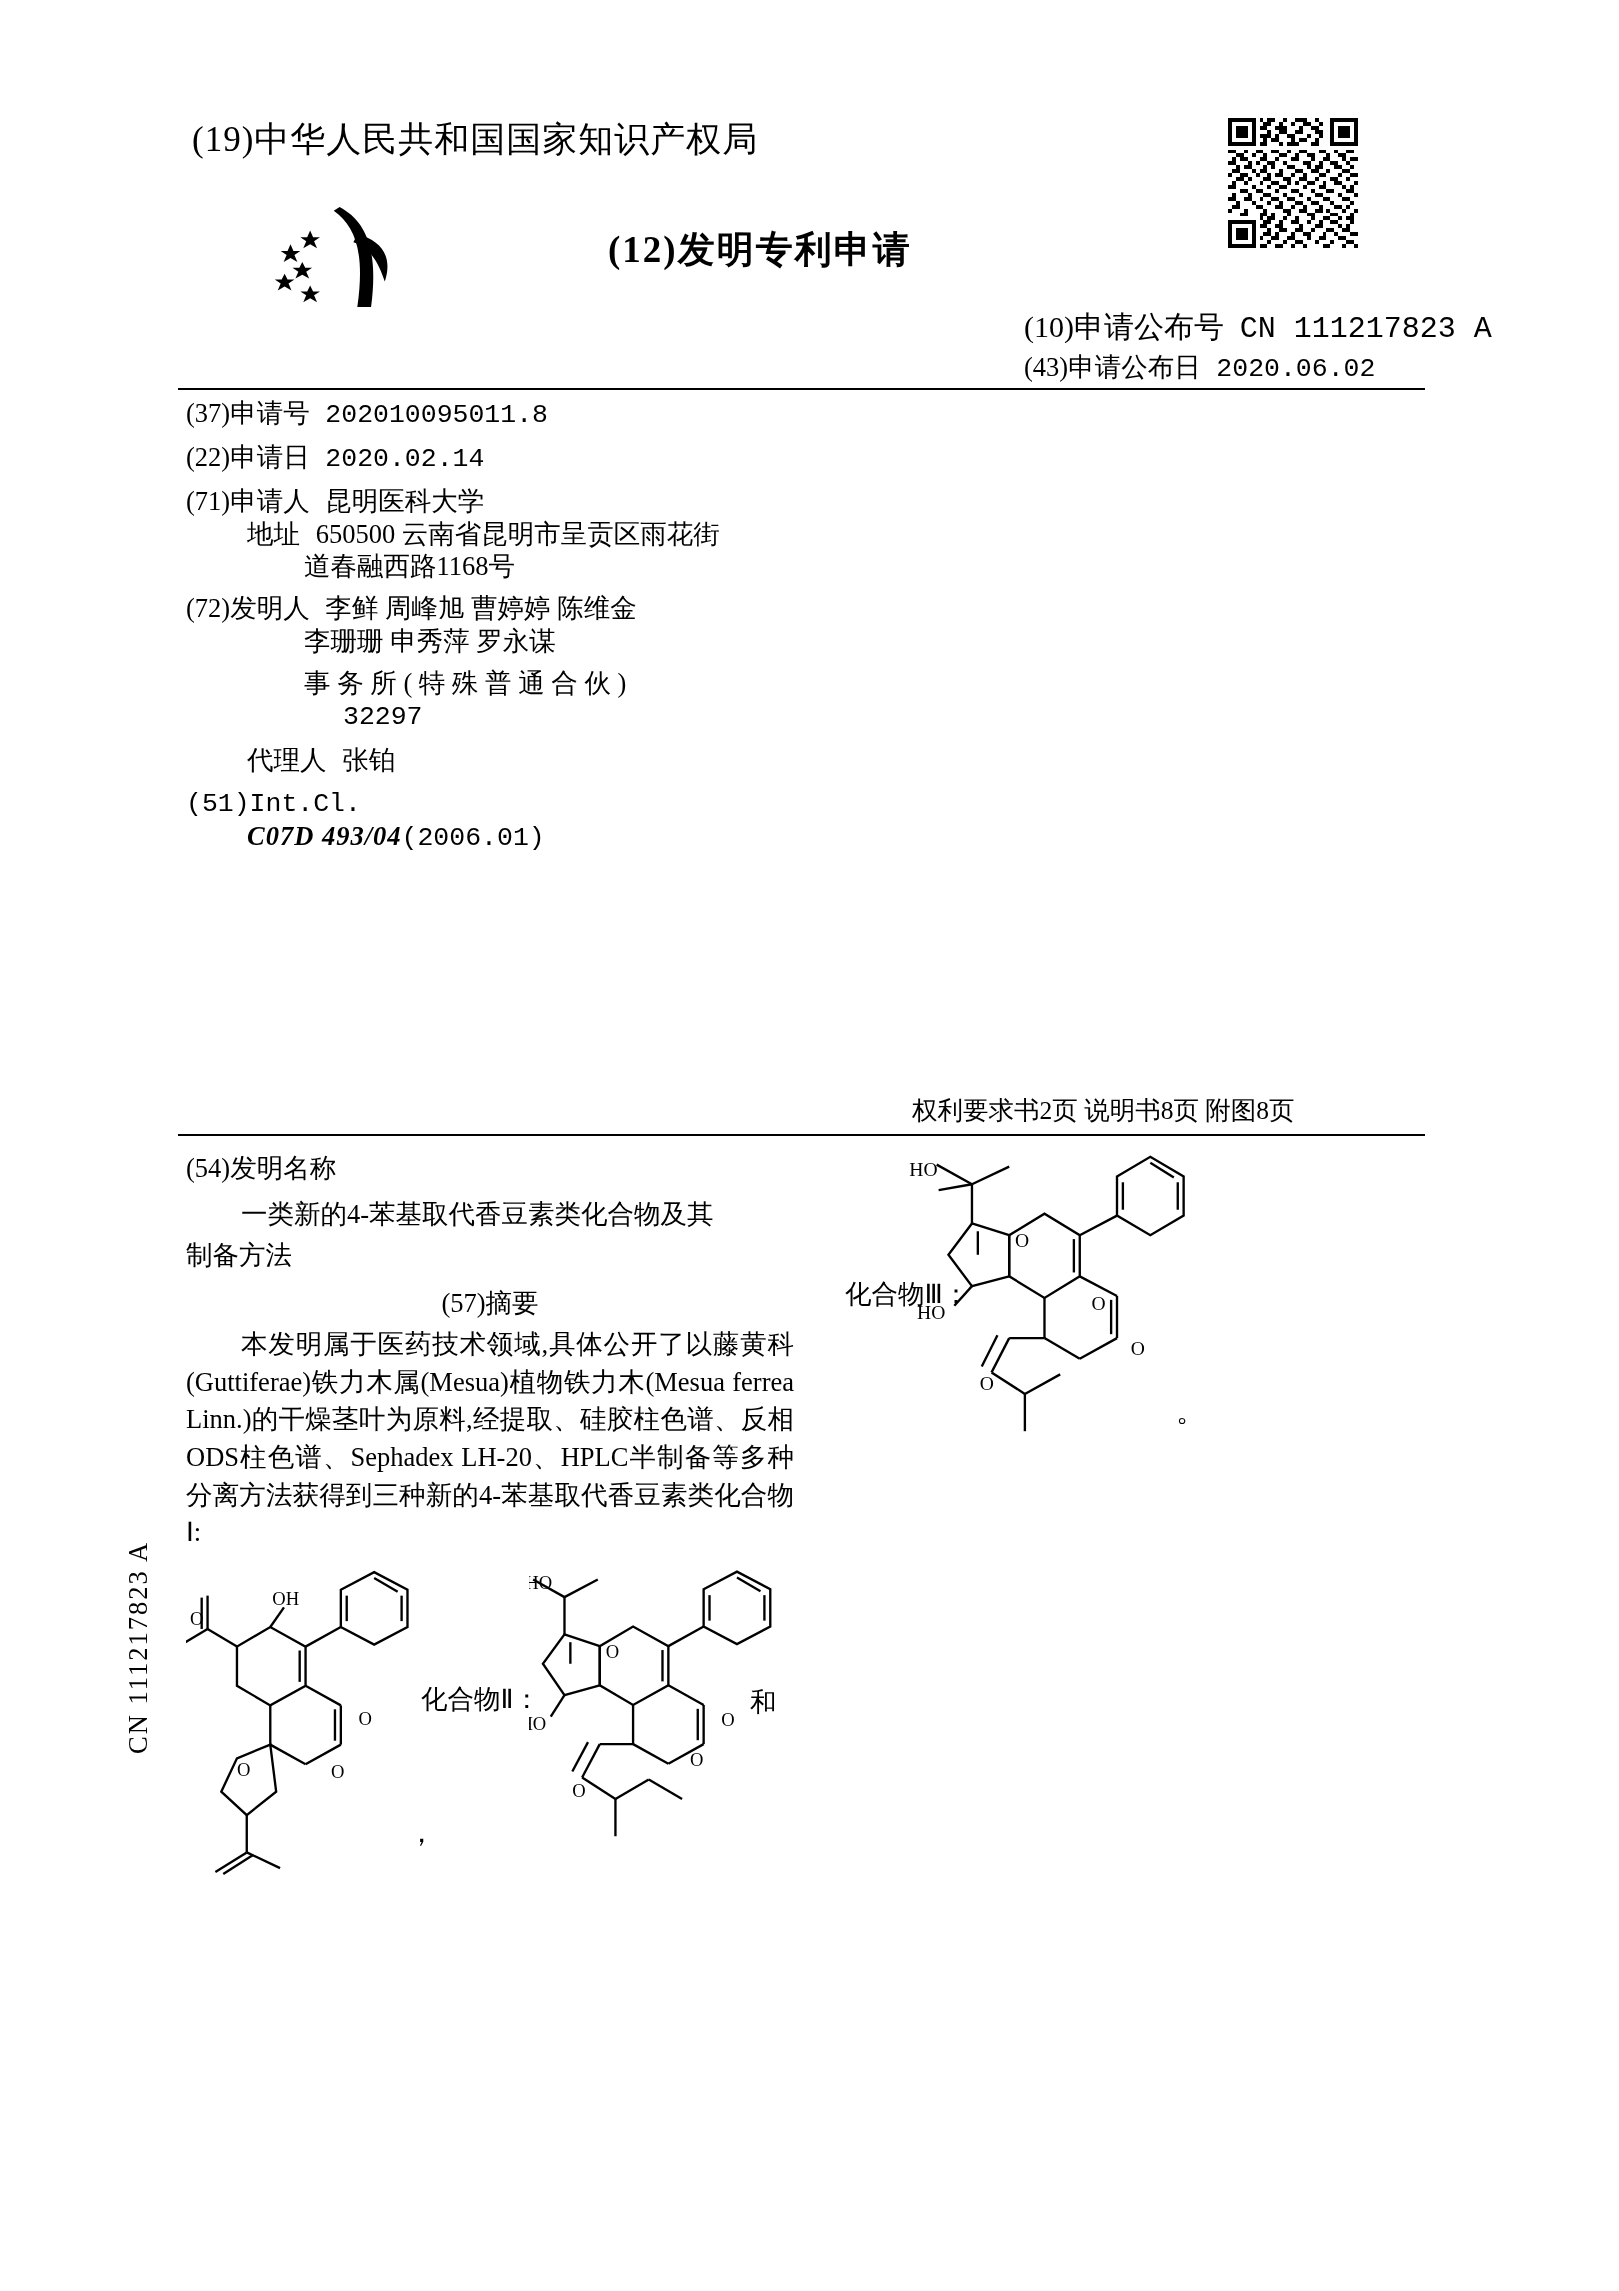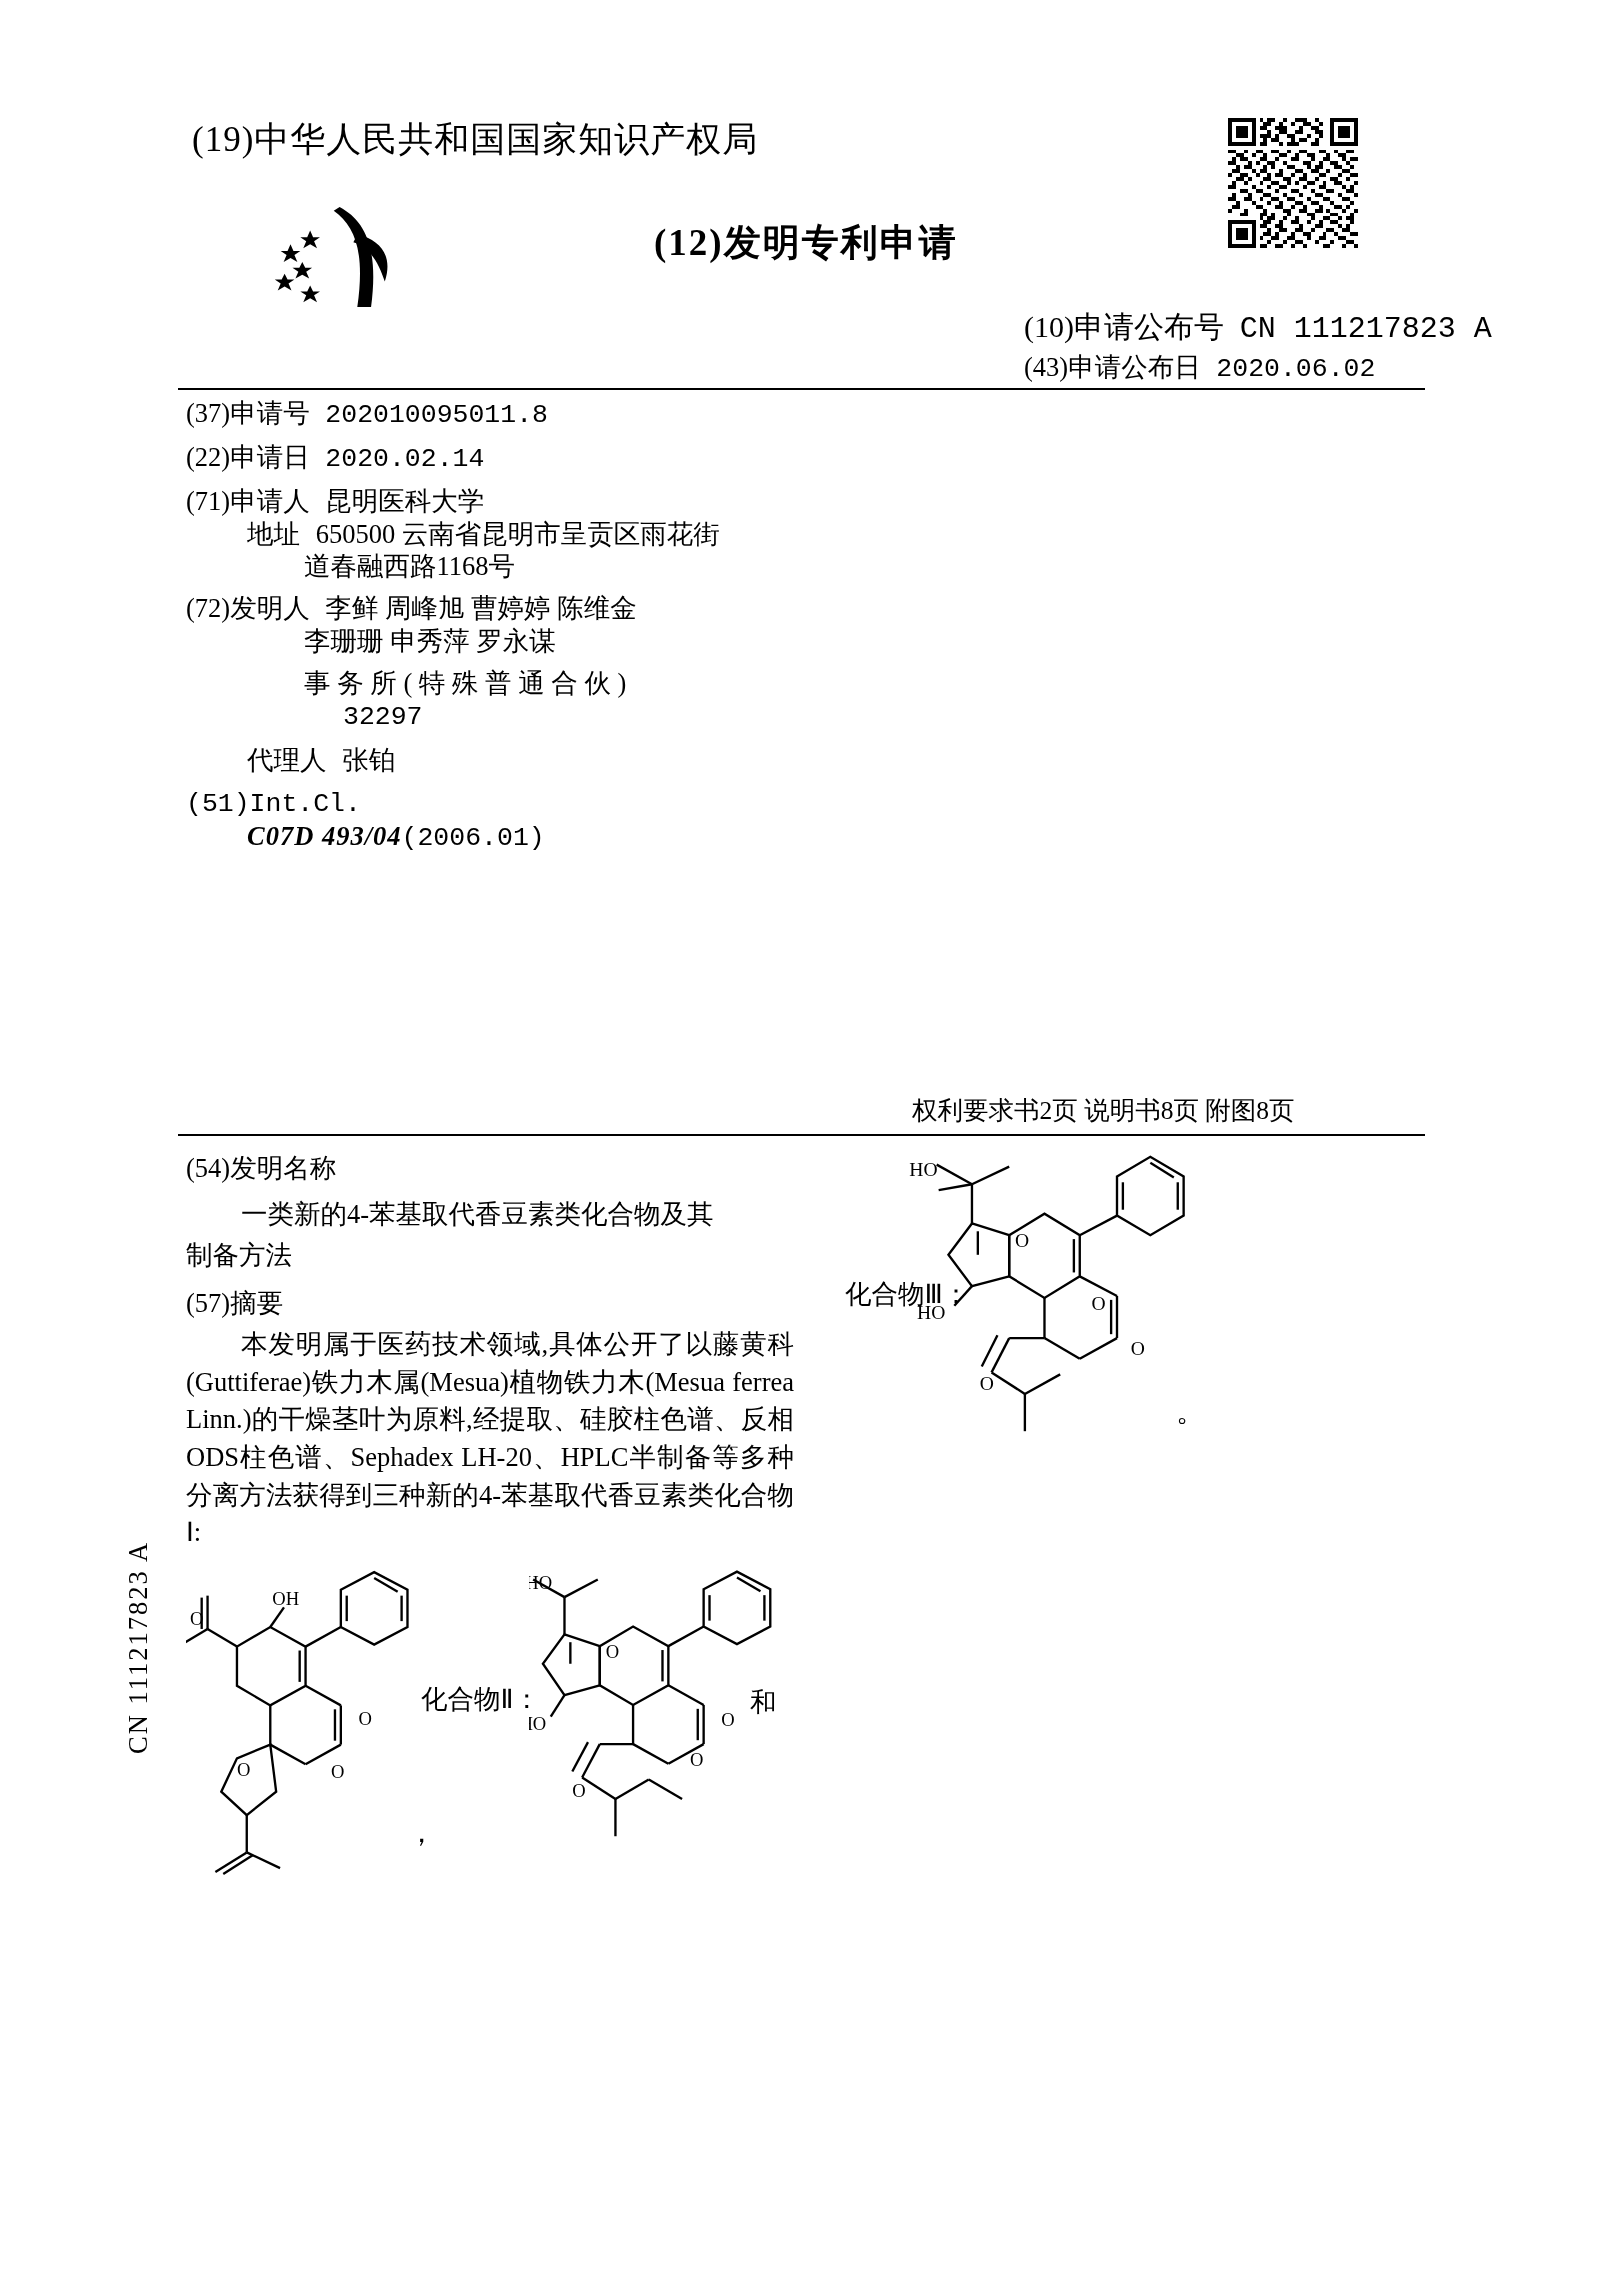--- a/index.html
+++ b/index.html
@@ -32,26 +32,25 @@
   .logo {
     position: absolute;
     left: 263px;
     top: 201px;
     width: 167px;
     height: 113px;
   }
   .doc-type {
     position: absolute;
     left: 608px;
-    top: 218px;
+    top: 225px;
     font-size: 37px;
     font-weight: bold;
     letter-spacing: 2px;
     white-space: nowrap;
-    margin-left: 46px;
   }
   .qr {
     position: absolute;
     left: 1228px;
     top: 118px;
     width: 130px;
     height: 130px;
   }
   .pub-no {
     position: absolute;
@@ -130,21 +129,21 @@
     line-height: 1.42;
   }
   .abs-head {
     white-space: nowrap;
     margin-bottom: 8px;
   }
   .abs-title {
     text-indent: 55px;
     margin-bottom: 9.8px;
   }
-  .abs-label { margin-bottom: 3.9px; }
+  .abs-label { margin-bottom: 3.9px; text-align: center; }
   .abs-body { text-indent: 55px; text-align: justify; }
 
   
   .struct-iii {
     position: absolute;
     left: 823px;
     top: 1137px;
     width: 588px;
     height: 412px;
   }

